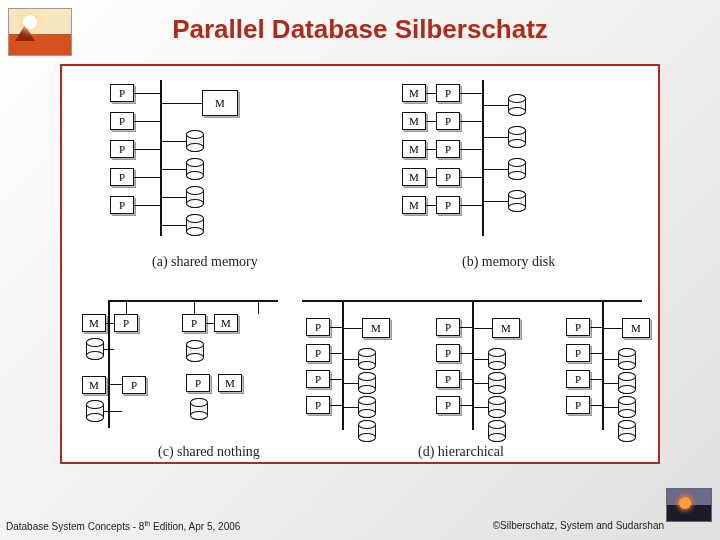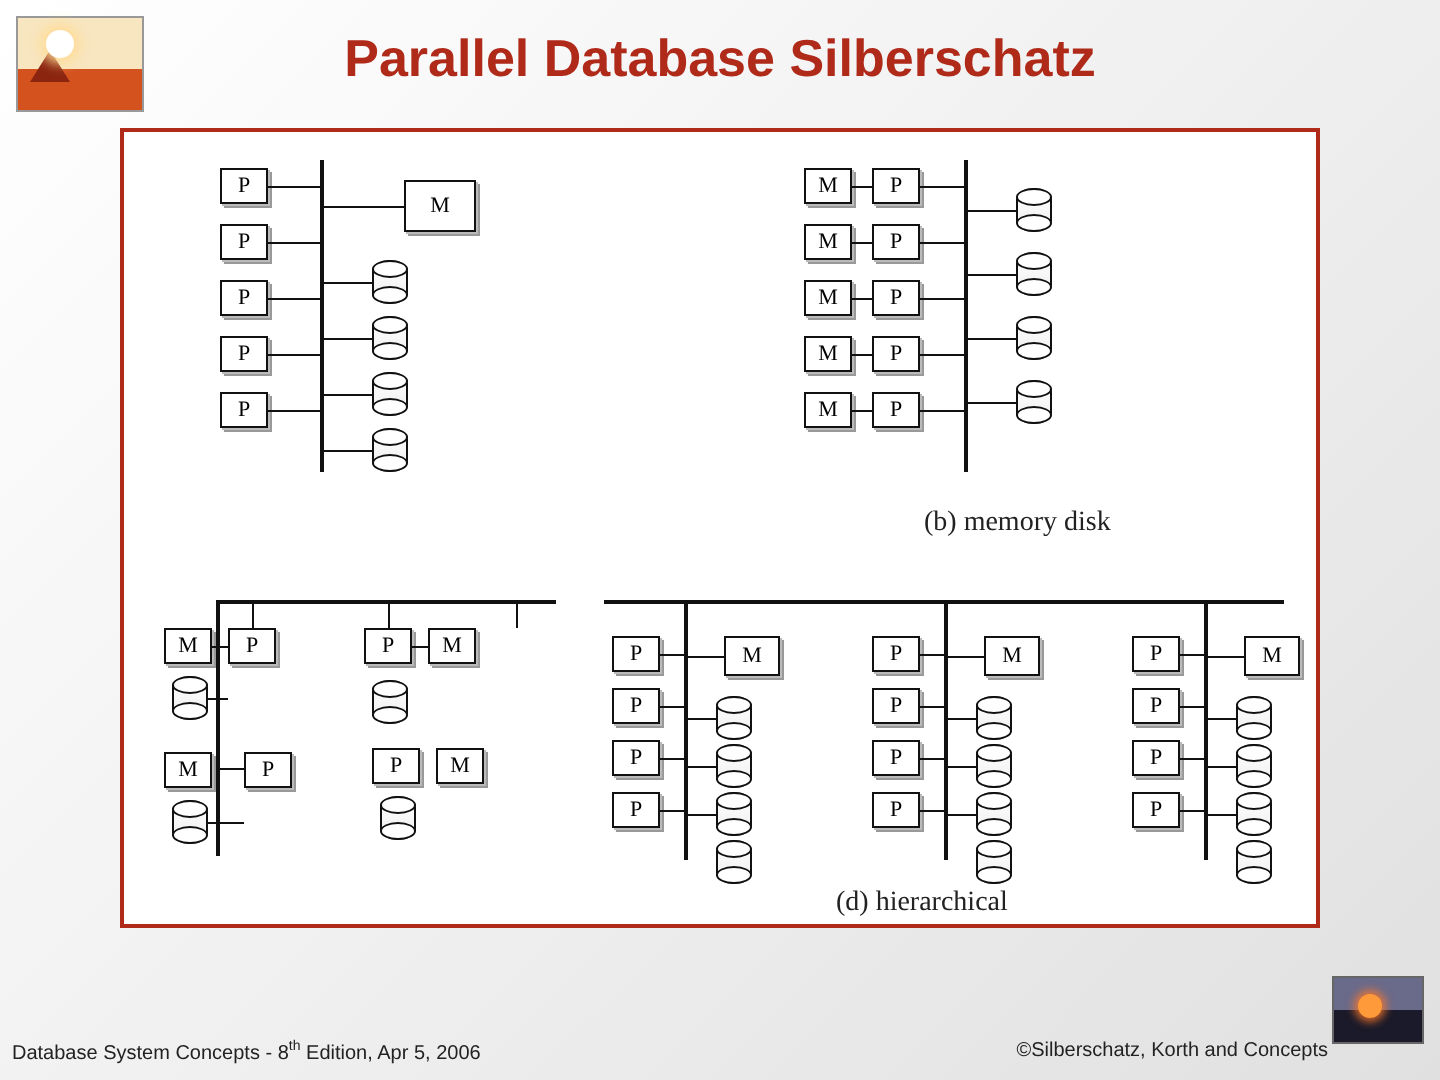--- a/index.html
+++ b/index.html
@@ -75,20 +75,21 @@
   <div class="mbox" style="left:140px; top:24px; width:36px; height:26px; line-height:24px;">M</div>
   <div class="wire" style="left:100px; top:37px; width:40px; height:1px;"></div>
   <div class="disk" style="left:124px; top:64px;"></div>
   <div class="wire" style="left:100px; top:75px; width:24px; height:1px;"></div>
   <div class="disk" style="left:124px; top:92px;"></div>
   <div class="wire" style="left:100px; top:103px; width:24px; height:1px;"></div>
   <div class="disk" style="left:124px; top:120px;"></div>
   <div class="wire" style="left:100px; top:131px; width:24px; height:1px;"></div>
   <div class="disk" style="left:124px; top:148px;"></div>
   <div class="wire" style="left:100px; top:159px; width:24px; height:1px;"></div>
+  <div class="caption cap-a">(a) shared memory</div>
 
   <div class="busV" style="left:420px; top:14px; height:156px;"></div>
   <div class="mbox" style="left:340px; top:18px;">M</div>
   <div class="pbox" style="left:374px; top:18px;">P</div>
   <div class="wire" style="left:364px; top:27px; width:10px; height:1px;"></div>
   <div class="wire" style="left:398px; top:27px; width:22px; height:1px;"></div>
   <div class="mbox" style="left:340px; top:46px;">M</div>
   <div class="pbox" style="left:374px; top:46px;">P</div>
   <div class="wire" style="left:364px; top:55px; width:10px; height:1px;"></div>
   <div class="wire" style="left:398px; top:55px; width:22px; height:1px;"></div>
@@ -133,20 +134,21 @@
   <div class="wire" style="left:132px; top:234px; width:1px; height:14px;"></div>
   <div class="pbox" style="left:120px; top:248px;">P</div>
   <div class="mbox" style="left:152px; top:248px;">M</div>
   <div class="wire" style="left:144px; top:257px; width:8px; height:1px;"></div>
   <div class="disk" style="left:124px; top:274px;"></div>
 
   <div class="wire" style="left:196px; top:234px; width:1px; height:14px;"></div>
   <div class="pbox" style="left:124px; top:308px;">P</div>
   <div class="mbox" style="left:156px; top:308px;">M</div>
   <div class="disk" style="left:128px; top:332px;"></div>
+  <div class="caption cap-c">(c) shared nothing</div>
 
   <div class="busH" style="left:240px; top:234px; width:340px;"></div>
 
   <div class="busV" style="left:280px; top:234px; height:130px;"></div>
   <div class="mbox" style="left:300px; top:252px; width:28px; height:20px; line-height:18px;">M</div>
   <div class="wire" style="left:282px; top:262px; width:18px; height:1px;"></div>
   <div class="pbox" style="left:244px; top:252px;">P</div>
   <div class="wire" style="left:268px; top:261px; width:12px; height:1px;"></div>
   <div class="pbox" style="left:244px; top:278px;">P</div>
   <div class="wire" style="left:268px; top:287px; width:12px; height:1px;"></div>
@@ -200,14 +202,14 @@
   <div class="wire" style="left:542px; top:317px; width:14px; height:1px;"></div>
   <div class="wire" style="left:542px; top:341px; width:14px; height:1px;"></div>
   <div class="caption cap-d">(d) hierarchical</div>
 
 </div>
 
 <div class="footer">
   <span class="f-left">
     <span>Database System Concepts - 8</span><sup>th</sup><span> Edition, Apr 5, 2006</span>
   </span>
-  <span class="f-right">©Silberschatz, Korth and Concepts</span>
+  <span class="f-right">©Silberschatz, System and Sudarshan</span>
 </div>
 
 </body></html>

